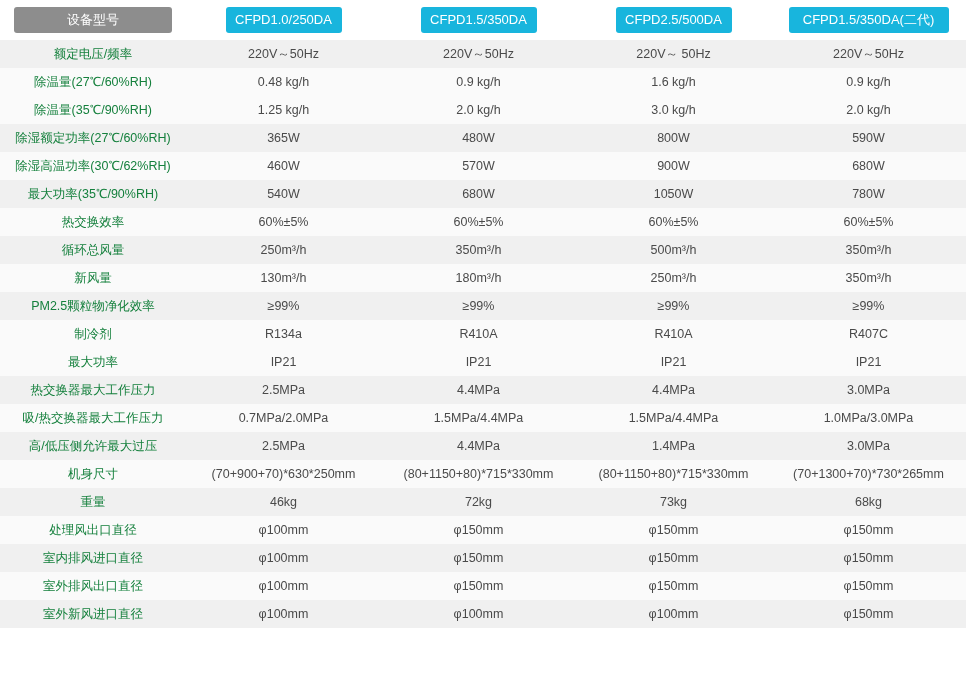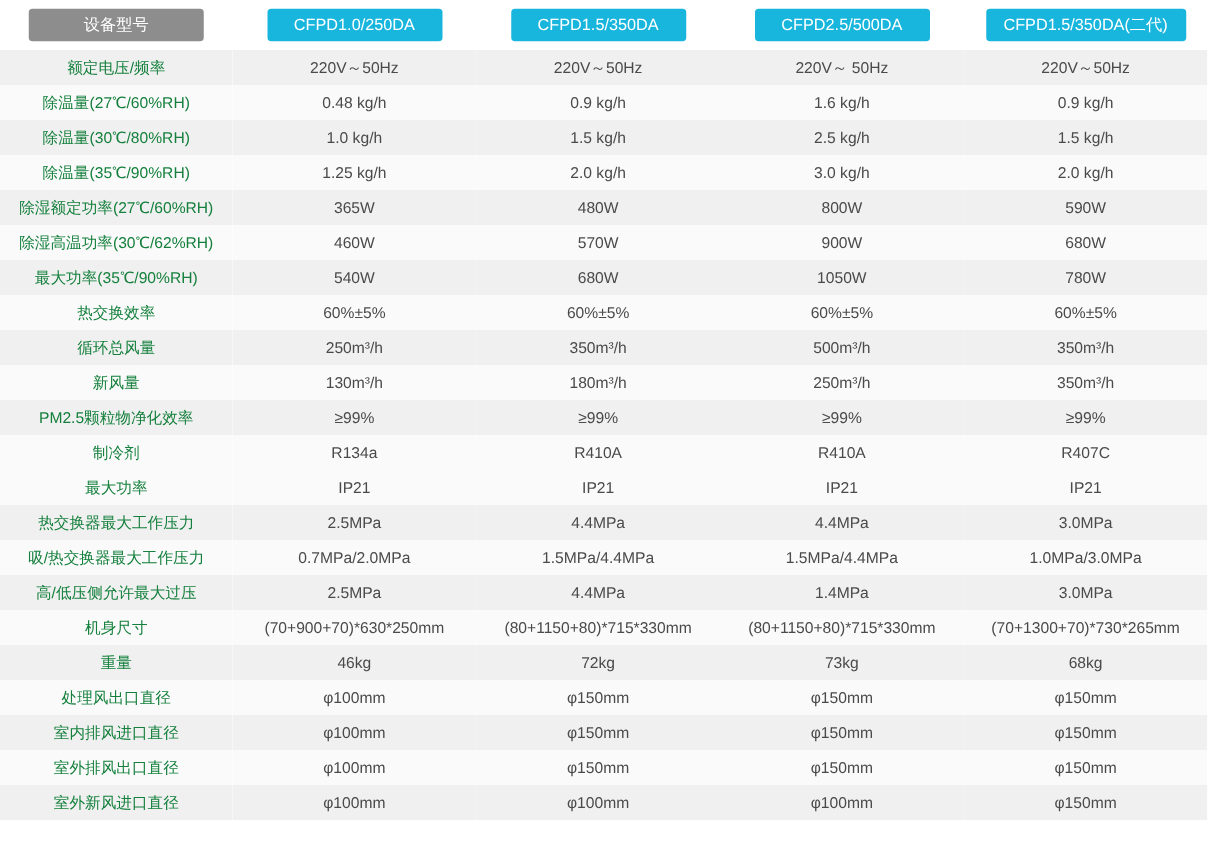--- a/index.html
+++ b/index.html
@@ -40,25 +40,25 @@
     line-height: 26px;
     text-align: center;
     color: #ffffff;
     font-size: 13px;
     border-radius: 3px;
     white-space: nowrap;
     overflow: hidden;
   }
   .hdr-pill.dark {
     background: #8d8d8d;
-    width: 140px;
+    width: 158px;
   }
   .hdr-pill.cyan {
     background: #18b5dd;
-    width: 140px;
+    width: 116px;
   }
   .hdr-pill.cyan.wide {
     width: 160px;
   }
 
   tbody tr td {
     height: 28px;
     font-size: 12.5px;
     color: #4a4a4a;
     text-align: center;
@@ -112,27 +112,20 @@
           <td>220V～ 50Hz</td>
           <td>220V～50Hz</td>
         </tr>
         <tr class="even">
           <td class="label-cell">除温量(27℃/60%RH)</td>
           <td>0.48 kg/h</td>
           <td>0.9 kg/h</td>
           <td>1.6 kg/h</td>
           <td>0.9 kg/h</td>
         </tr>
-        <tr class="odd">
-          <td class="label-cell">除温量(30℃/80%RH)</td>
-          <td>1.0 kg/h</td>
-          <td>1.5 kg/h</td>
-          <td>2.5 kg/h</td>
-          <td>1.5 kg/h</td>
-        </tr>
         <tr class="even">
           <td class="label-cell">除温量(35℃/90%RH)</td>
           <td>1.25 kg/h</td>
           <td>2.0 kg/h</td>
           <td>3.0 kg/h</td>
           <td>2.0 kg/h</td>
         </tr>
         <tr class="odd">
           <td class="label-cell">除湿额定功率(27℃/60%RH)</td>
           <td>365W</td>

